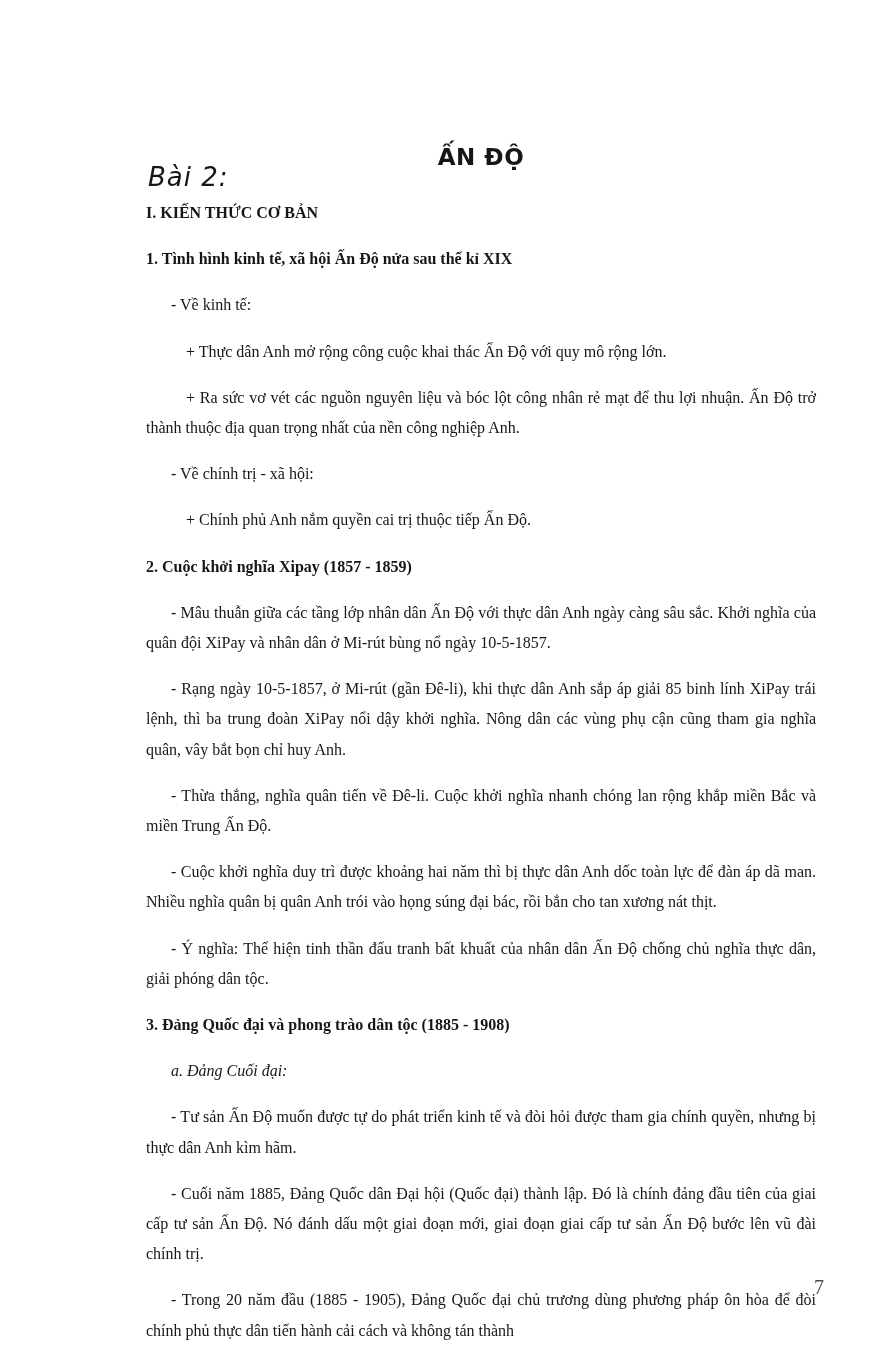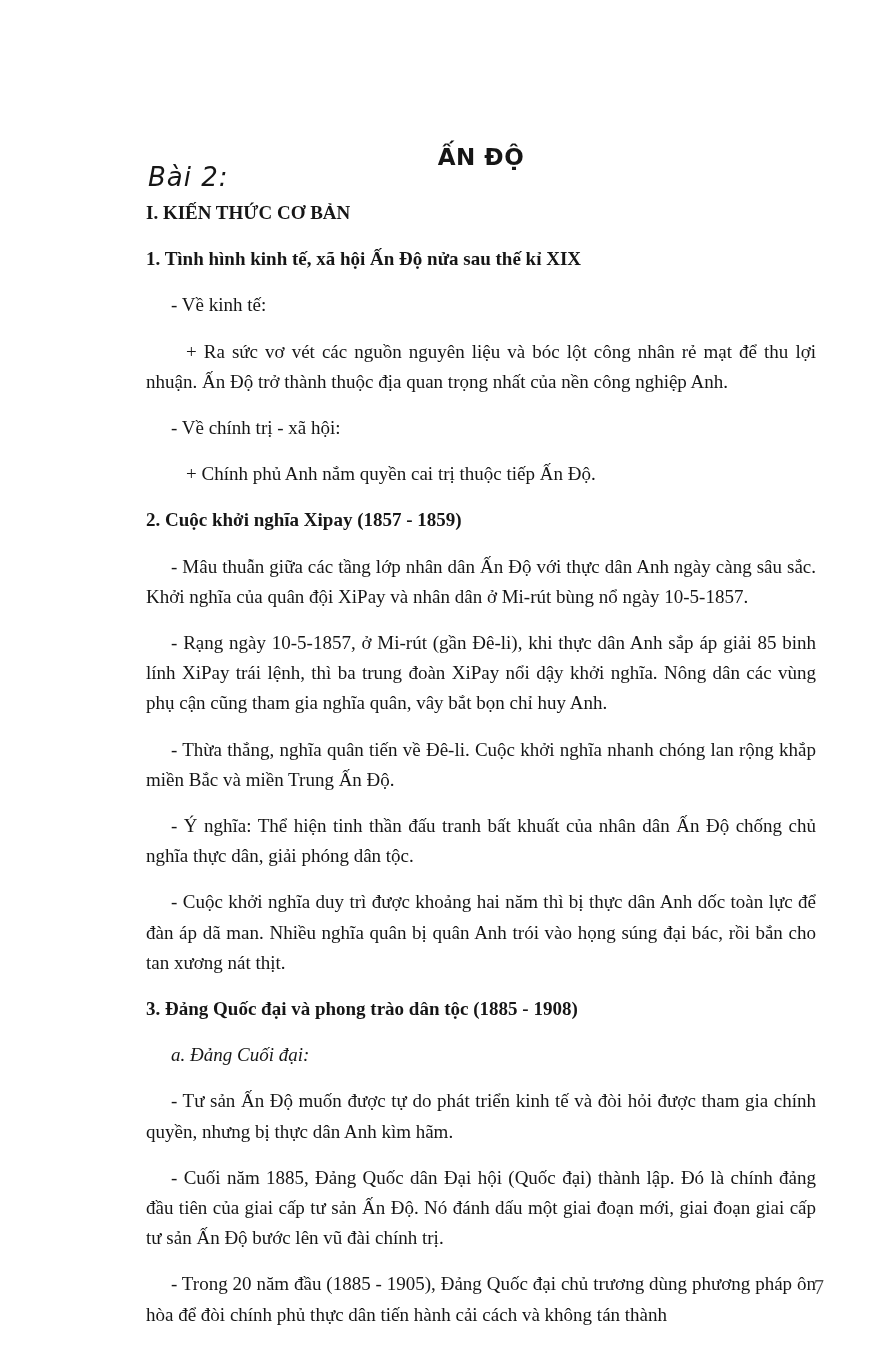--- a/index.html
+++ b/index.html
@@ -33,21 +33,21 @@
     font-family: "DejaVu Sans", sans-serif;
   }
   .doc-title {
     font-weight: bold;
     font-size: 23px;
     letter-spacing: 0.5px;
     font-family: "DejaVu Sans", "Liberation Sans", sans-serif;
   }
 
   .content {
-    font-size: 19px;
+    font-size: 16px;
     line-height: 30.2px;
     text-align: justify;
   }
   .para { text-indent: 0; }
   .section-heading { font-weight: bold; }
   .sub-heading { font-weight: bold; }
   .dash { text-indent: 25px; }
   .plus { text-indent: 40px; }
   .italic { font-style: italic; text-indent: 25px; }
 
@@ -65,29 +65,30 @@
 <div class="page">
   <div class="title-row">
     <span class="lesson-label">Bài 2:</span>
     <span class="doc-title">ẤN ĐỘ</span>
   </div>
 
   <div class="content" id="content">
       <p class="para section-heading">I. KIẾN THỨC CƠ BẢN</p>
       <p class="para sub-heading">1. Tình hình kinh tế, xã hội Ấn Độ nửa sau thế kỉ XIX</p>
       <p class="para dash">- Về kinh tế:</p>
+      <p class="para plus">+ Thực dân Anh mở rộng công cuộc khai thác Ấn Độ với quy mô rộng lớn.</p>
       <p class="para plus">+ Ra sức vơ vét các nguồn nguyên liệu và bóc lột công nhân rẻ mạt để thu lợi nhuận. Ấn Độ trở thành thuộc địa quan trọng nhất của nền công nghiệp Anh.</p>
       <p class="para dash">- Về chính trị - xã hội:</p>
       <p class="para plus">+ Chính phủ Anh nắm quyền cai trị thuộc tiếp Ấn Độ.</p>
       <p class="para sub-heading">2. Cuộc khởi nghĩa Xipay (1857 - 1859)</p>
       <p class="para dash">- Mâu thuẫn giữa các tầng lớp nhân dân Ấn Độ với thực dân Anh ngày càng sâu sắc. Khởi nghĩa của quân đội XiPay và nhân dân ở Mi-rút bùng nổ ngày 10-5-1857.</p>
       <p class="para dash">- Rạng ngày 10-5-1857, ở Mi-rút (gần Đê-li), khi thực dân Anh sắp áp giải 85 binh lính XiPay trái lệnh, thì ba trung đoàn XiPay nổi dậy khởi nghĩa. Nông dân các vùng phụ cận cũng tham gia nghĩa quân, vây bắt bọn chỉ huy Anh.</p>
       <p class="para dash">- Thừa thắng, nghĩa quân tiến về Đê-li. Cuộc khởi nghĩa nhanh chóng lan rộng khắp miền Bắc và miền Trung Ấn Độ.</p>
+      <p class="para dash">- Cuộc khởi nghĩa duy trì được khoảng hai năm thì bị thực dân Anh dốc toàn lực để đàn áp dã man. Nhiều nghĩa quân bị quân Anh trói vào họng súng đại bác, rồi bắn cho tan xương nát thịt.</p>
       <p class="para dash">- Ý nghĩa: Thể hiện tinh thần đấu tranh bất khuất của nhân dân Ấn Độ chống chủ nghĩa thực dân, giải phóng dân tộc.</p>
-      <p class="para dash">- Cuộc khởi nghĩa duy trì được khoảng hai năm thì bị thực dân Anh dốc toàn lực để đàn áp dã man. Nhiều nghĩa quân bị quân Anh trói vào họng súng đại bác, rồi bắn cho tan xương nát thịt.</p>
       <p class="para sub-heading">3. Đảng Quốc đại và phong trào dân tộc (1885 - 1908)</p>
       <p class="para italic">a. Đảng Cuối đại:</p>
       <p class="para dash">- Tư sản Ấn Độ muốn được tự do phát triển kinh tế và đòi hỏi được tham gia chính quyền, nhưng bị thực dân Anh kìm hãm.</p>
       <p class="para dash">- Cuối năm 1885, Đảng Quốc dân Đại hội (Quốc đại) thành lập. Đó là chính đảng đầu tiên của giai cấp tư sản Ấn Độ. Nó đánh dấu một giai đoạn mới, giai đoạn giai cấp tư sản Ấn Độ bước lên vũ đài chính trị.</p>
       <p class="para dash">- Trong 20 năm đầu (1885 - 1905), Đảng Quốc đại chủ trương dùng phương pháp ôn hòa để đòi chính phủ thực dân tiến hành cải cách và không tán thành</p>
     </div>
 
   <div class="page-number">7</div>
 </div>
 

